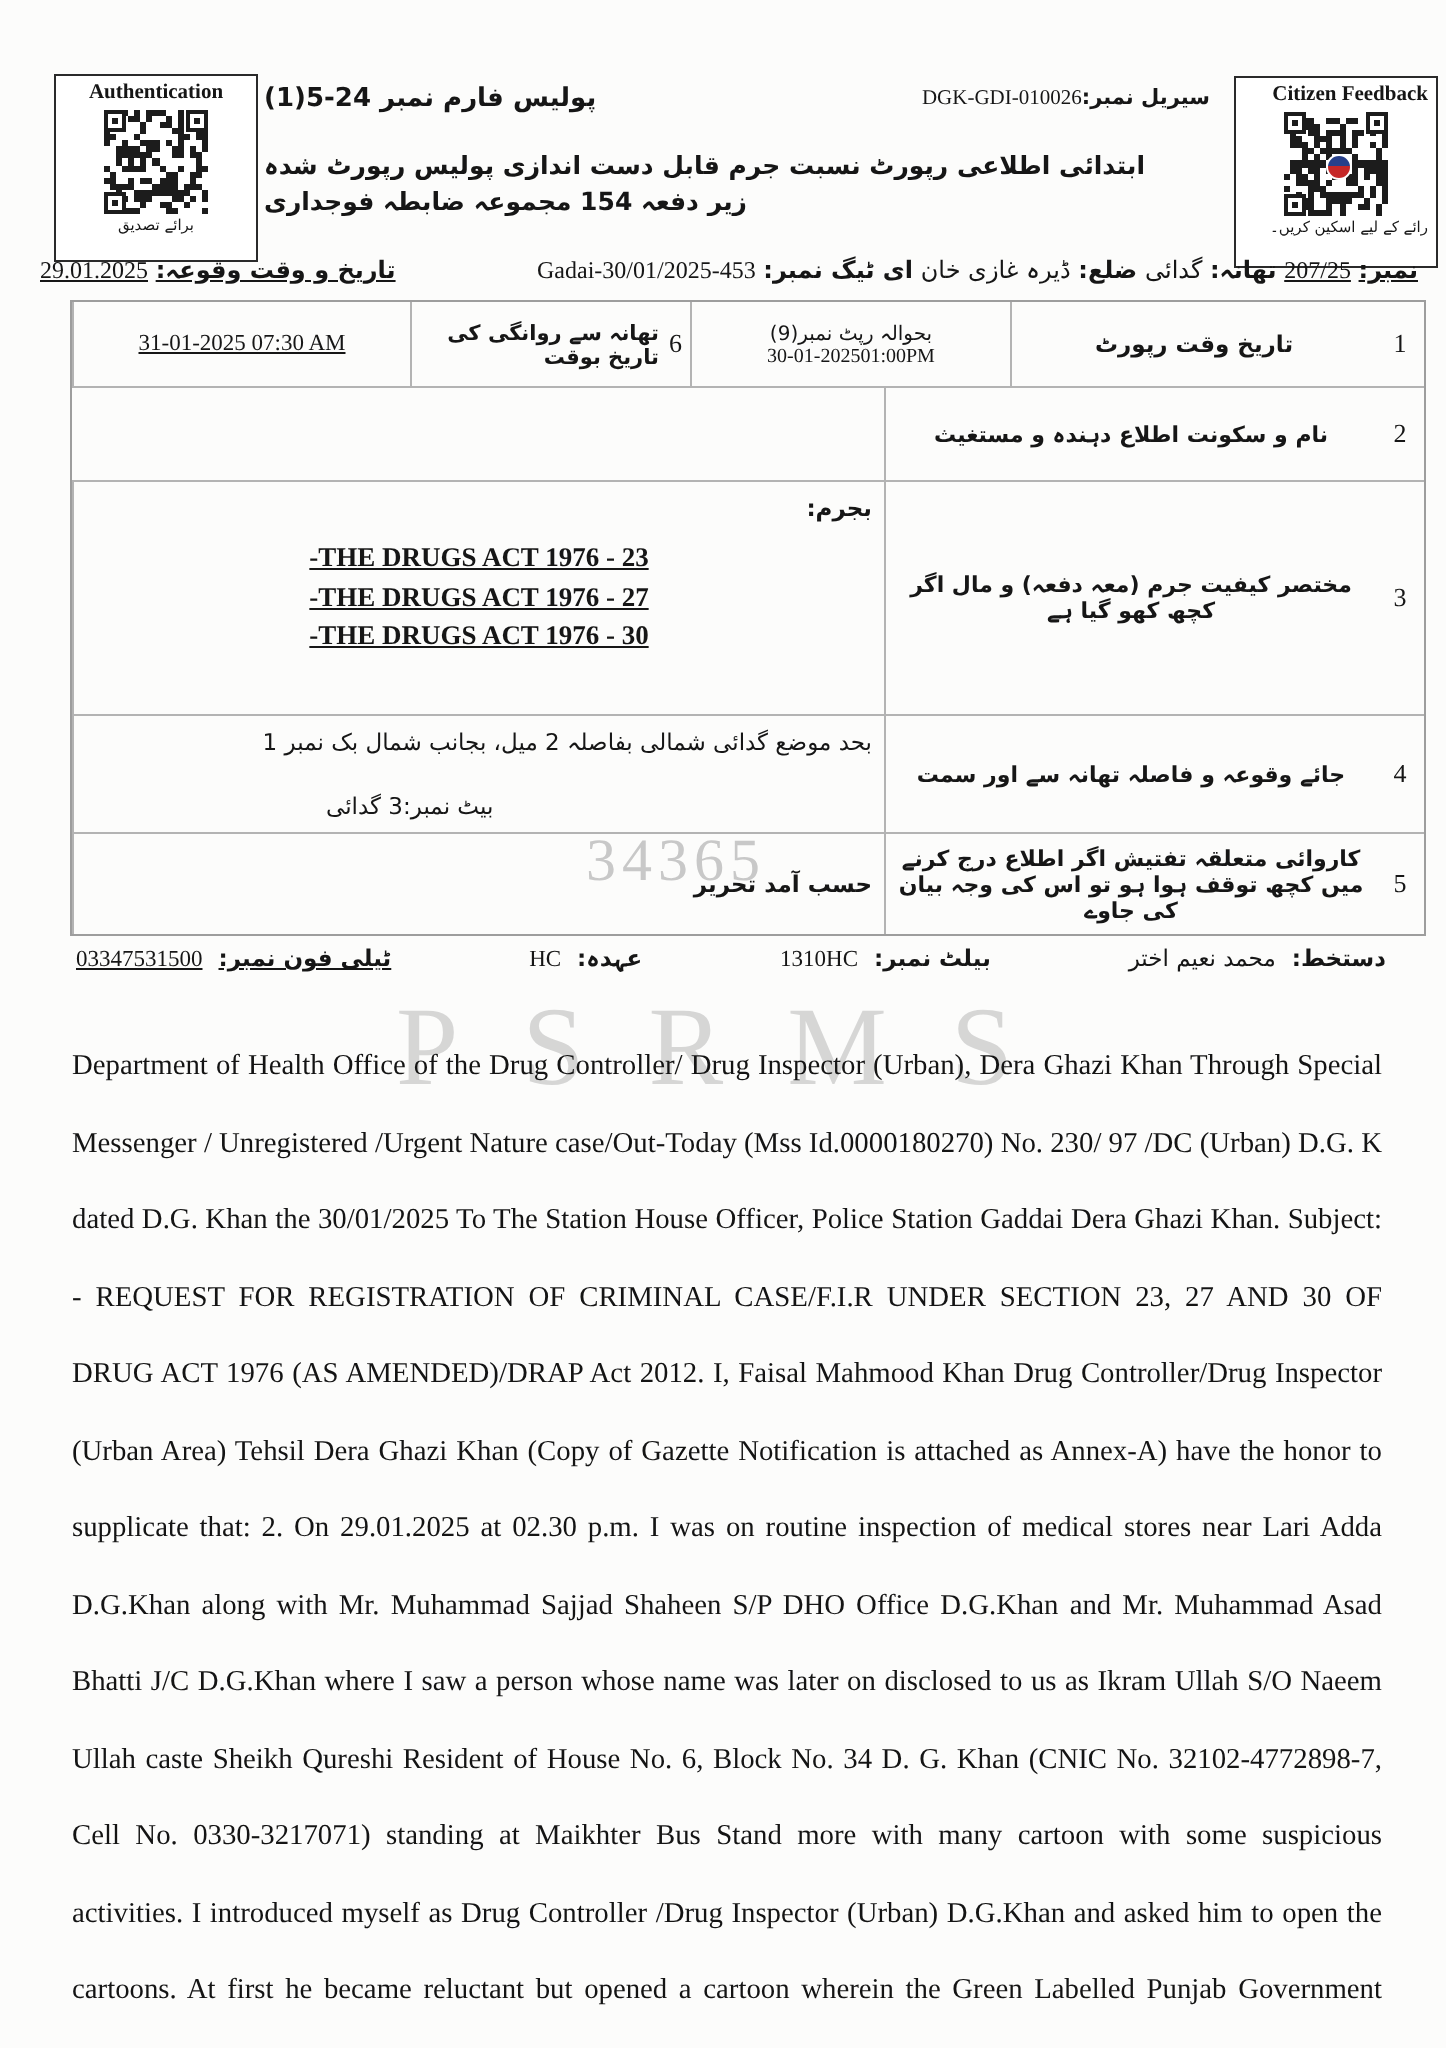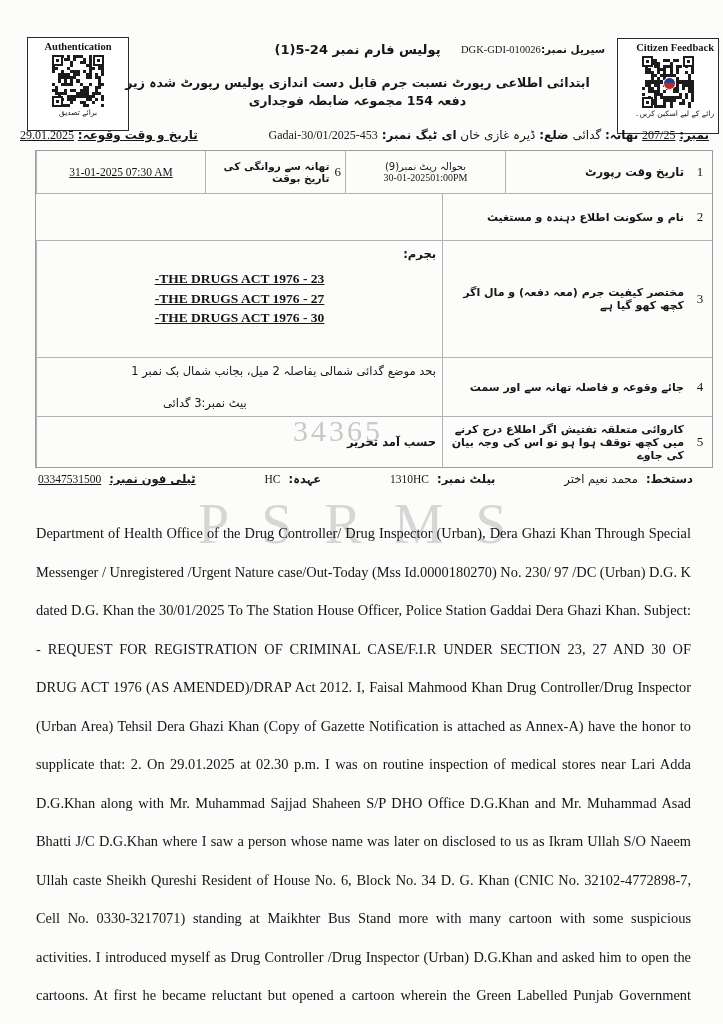--- a/index.html
+++ b/index.html
@@ -12,37 +12,37 @@
   .qr i{display:block;}
   .qr i.on{background:#1c1c1c;}
   .qr .f{position:absolute;width:11px;height:11px;border:2px solid #1c1c1c;background:#fff;box-sizing:border-box;}
   .qr .f::after{content:"";position:absolute;left:2px;top:2px;width:3px;height:3px;background:#1c1c1c;}
   .qr .f.tl{left:0;top:0}.qr .f.tr{right:0;top:0}.qr .f.bl{left:0;bottom:0}
   .qr .emblem{position:absolute;left:50%;top:50%;width:11px;height:11px;margin:-5.5px 0 0 -5.5px;border-radius:50%;background:linear-gradient(#27408b 45%,#c62828 45%);border:1px solid #fff;}
   .qrbox .cap{font-size:7.5px;direction:rtl;}
   #auth-box{left:27px;top:37px;width:92px;height:86px;}
   #feedback-box{left:617px;top:38px;width:92px;height:88px;text-align:right;}
   
-  .center-line{position:absolute;left:122px;right:130px;text-align:center;direction:rtl;}
+  .center-line{position:absolute;left:132px;right:130px;text-align:left;direction:rtl;}
   #form-no{top:42px;font-size:13px;font-weight:bold;}
   #serial{position:absolute;right:118px;top:43px;direction:rtl;font-size:10.5px;}
   #main-title{top:74px;font-size:12.5px;font-weight:bold;line-height:1.4;}
   #meta-line{position:absolute;left:20px;right:14px;top:128px;display:flex;justify-content:space-between;direction:rtl;font-size:12px;align-items:baseline;}
   .lbl{font-weight:bold;}
   .u{text-decoration:underline;}
   .num-ltr{direction:ltr;unicode-bidi:embed;font-family:"Liberation Serif",serif;}
   
   #fir-table{position:absolute;left:35px;top:150px;width:676px;border:1px solid #9d9d9d;direction:rtl;font-size:11.5px;background:transparent;}
   .frow{display:flex;border-top:1px solid #b3b3b3;}
   .frow:first-child{border-top:none;}
   .cell{box-sizing:border-box;padding:2px 4px;display:flex;flex-direction:column;justify-content:center;min-width:0;}
   .cell + .cell{border-left:none;}
   .cell.bL{border-left:1px solid #b3b3b3;}
   .cnum{width:24px;align-items:center;font-family:"Liberation Serif",serif;font-size:13px;}
-  .clabel{font-weight:bold;text-align:right;}
+  .clabel{font-weight:bold;text-align:center;}
   .r1{height:42px;}
   .r1 .clabel1{width:183px;}
   .r1 .cval1{width:160px;text-align:center;font-size:10px;}
   .r1 .csix{width:140px;flex-direction:row;align-items:center;gap:5px;font-weight:bold;font-size:10.5px;}
   .r1 .csix .n6{font-family:"Liberation Serif",serif;font-size:13px;font-weight:normal;}
   .r1 .cval6{flex:1;text-align:center;}
   .r2{height:46px;}
   .r3{height:116px;}
   .r4{height:58px;}
   .r5{height:50px;}

